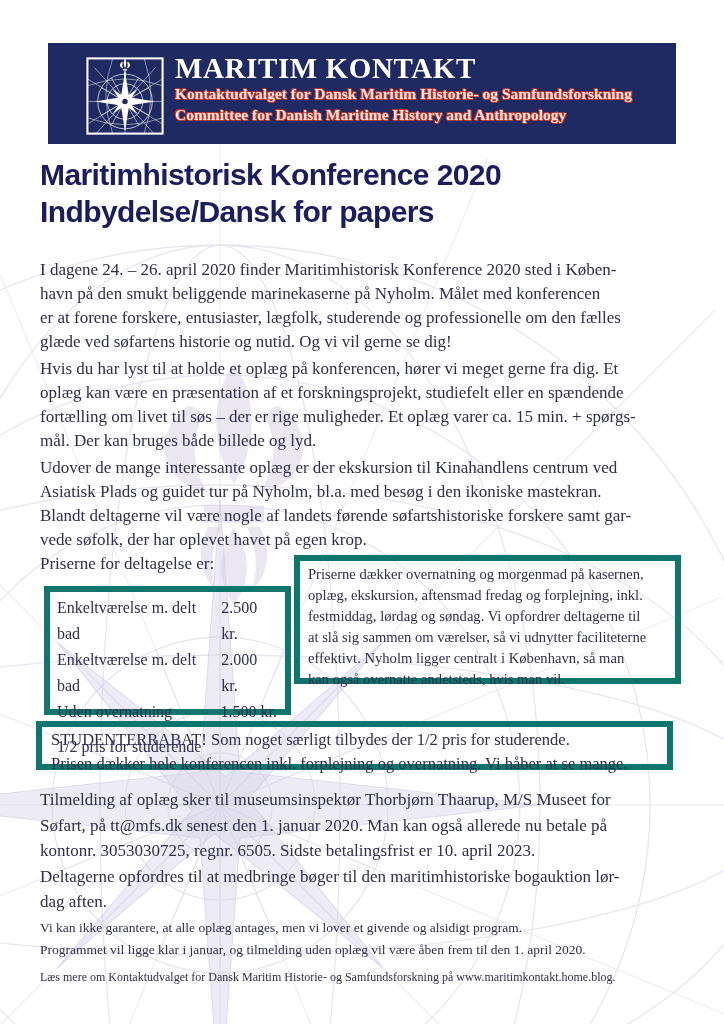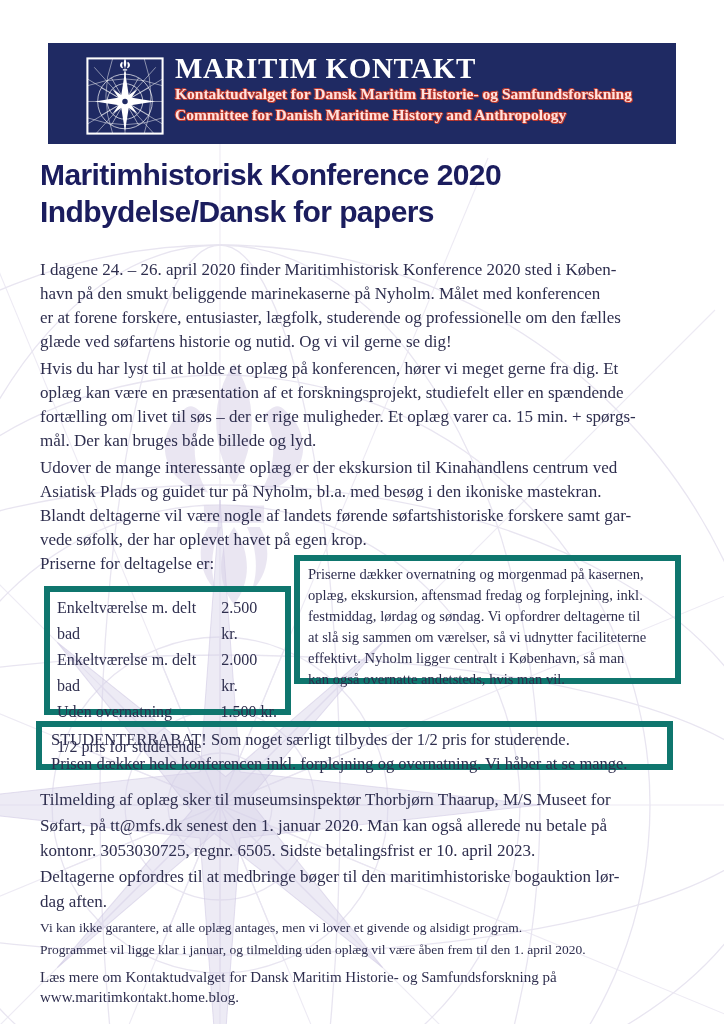--- a/index.html
+++ b/index.html
@@ -57,21 +57,21 @@
     left:294px;top:555px;width:387px;height:129px;padding:3px 8px 0 8px;
     font-size:14.6px;line-height:21px;
   }
   .student-box{
     left:36px;top:721px;width:637px;height:49px;padding:1px 10px 0 9px;
     font-size:16.5px;line-height:24px;
   }
 
   .closing{position:absolute;left:40px;top:787px;width:635px;font-size:17px;line-height:25.5px;}
   .footnote{position:absolute;left:40px;top:917px;width:640px;font-size:13.5px;line-height:21.5px;}
-  .readmore{position:absolute;left:40px;top:967px;width:660px;font-size:15px;line-height:20px;}
+  .readmore{position:absolute;left:40px;top:967px;width:660px;font-size:12px;line-height:20px;}
 </style>
 </head>
 <body>
 
 <div class="page">
 
   <svg class="watermark" width="724" height="1024" viewBox="0 0 724 1024">
     <g stroke="#d6d0e5" fill="none" stroke-width="1.3" opacity="0.55">
       <circle cx="220" cy="805" r="52"></circle>
       <circle cx="220" cy="805" r="95"></circle>

